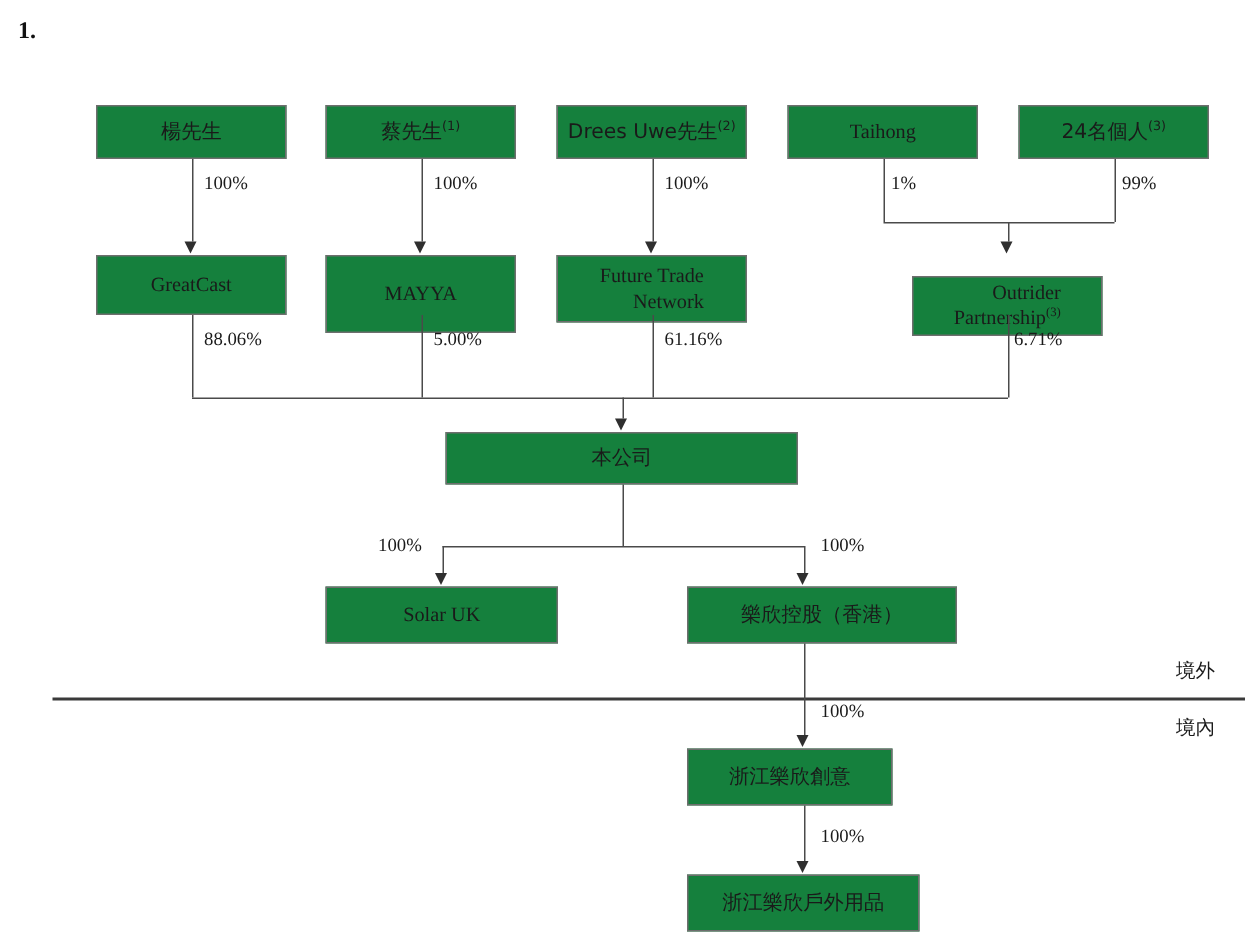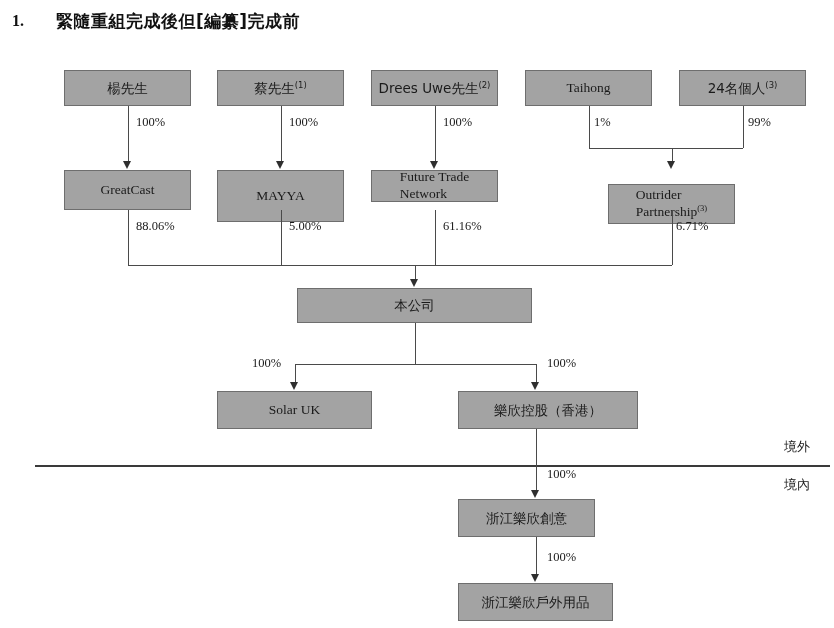--- a/index.html
+++ b/index.html
@@ -46,25 +46,25 @@
     letter-spacing: 0.5px;
     color: #111;
     white-space: nowrap;
   }
 
   
   .node {
     position: absolute;
     box-sizing: border-box;
     border: 1px solid #6e6e6e;
-    background: #a3a3a3;
+    background: #15803d;
     display: flex;
     align-items: center;
     justify-content: center;
-    text-align: left;
+    text-align: right;
     font-size: 13.5px;
     line-height: 1.25;
     color: #1a1a1a;
   }
   .node .lbl { display: block; padding: 0 4px; }
   .node sup {
     font-size: 8.5px;
     vertical-align: super;
     line-height: 0;
   }
@@ -112,21 +112,20 @@
     white-space: nowrap;
   }
 </style>
 </head>
 <body>
 
 <div id="page">
 
   <div class="heading">
     <span class="heading-num">1.</span>
-    <span class="heading-text">緊隨重組完成後但[編纂]完成前</span>
   </div>
 
   <div id="diagram">
       <div class="node cjk" style="left: 64px; top: 70px; width: 127px; height: 36px;">
         <span class="lbl">楊先生</span>
       </div>
       <div class="node cjk" style="left: 217px; top: 70px; width: 127px; height: 36px;">
         <span class="lbl">蔡先生<sup>(1)</sup></span>
       </div>
       <div class="node cjk" style="left: 371px; top: 70px; width: 127px; height: 36px;">
@@ -137,21 +136,21 @@
       </div>
       <div class="node cjk" style="left: 679px; top: 70px; width: 127px; height: 36px;">
         <span class="lbl">24名個人<sup>(3)</sup></span>
       </div>
       <div class="node latin" style="left: 64px; top: 170px; width: 127px; height: 40px;">
         <span class="lbl">GreatCast</span>
       </div>
       <div class="node latin" style="left: 217px; top: 170px; width: 127px; height: 52px;">
         <span class="lbl">MAYYA</span>
       </div>
-      <div class="node latin" style="left: 371px; top: 170px; width: 127px; height: 32px;">
+      <div class="node latin" style="left: 371px; top: 170px; width: 127px; height: 45px;">
         <span class="lbl">Future Trade<br>Network</span>
       </div>
       <div class="node latin" style="left: 608px; top: 184px; width: 127px; height: 40px; font-family: Liberation Serif, serif;">
         <span class="lbl">Outrider<br>Partnership<sup>(3)</sup></span>
       </div>
       <div class="vline" style="left: 127.5px; top: 106px; height: 55px;"></div>
       <div class="arrowhead" style="left: 123px; top: 161px;"></div>
       <div class="vline" style="left: 280.5px; top: 106px; height: 55px;"></div>
       <div class="arrowhead" style="left: 276px; top: 161px;"></div>
       <div class="vline" style="left: 434.5px; top: 106px; height: 55px;"></div>

